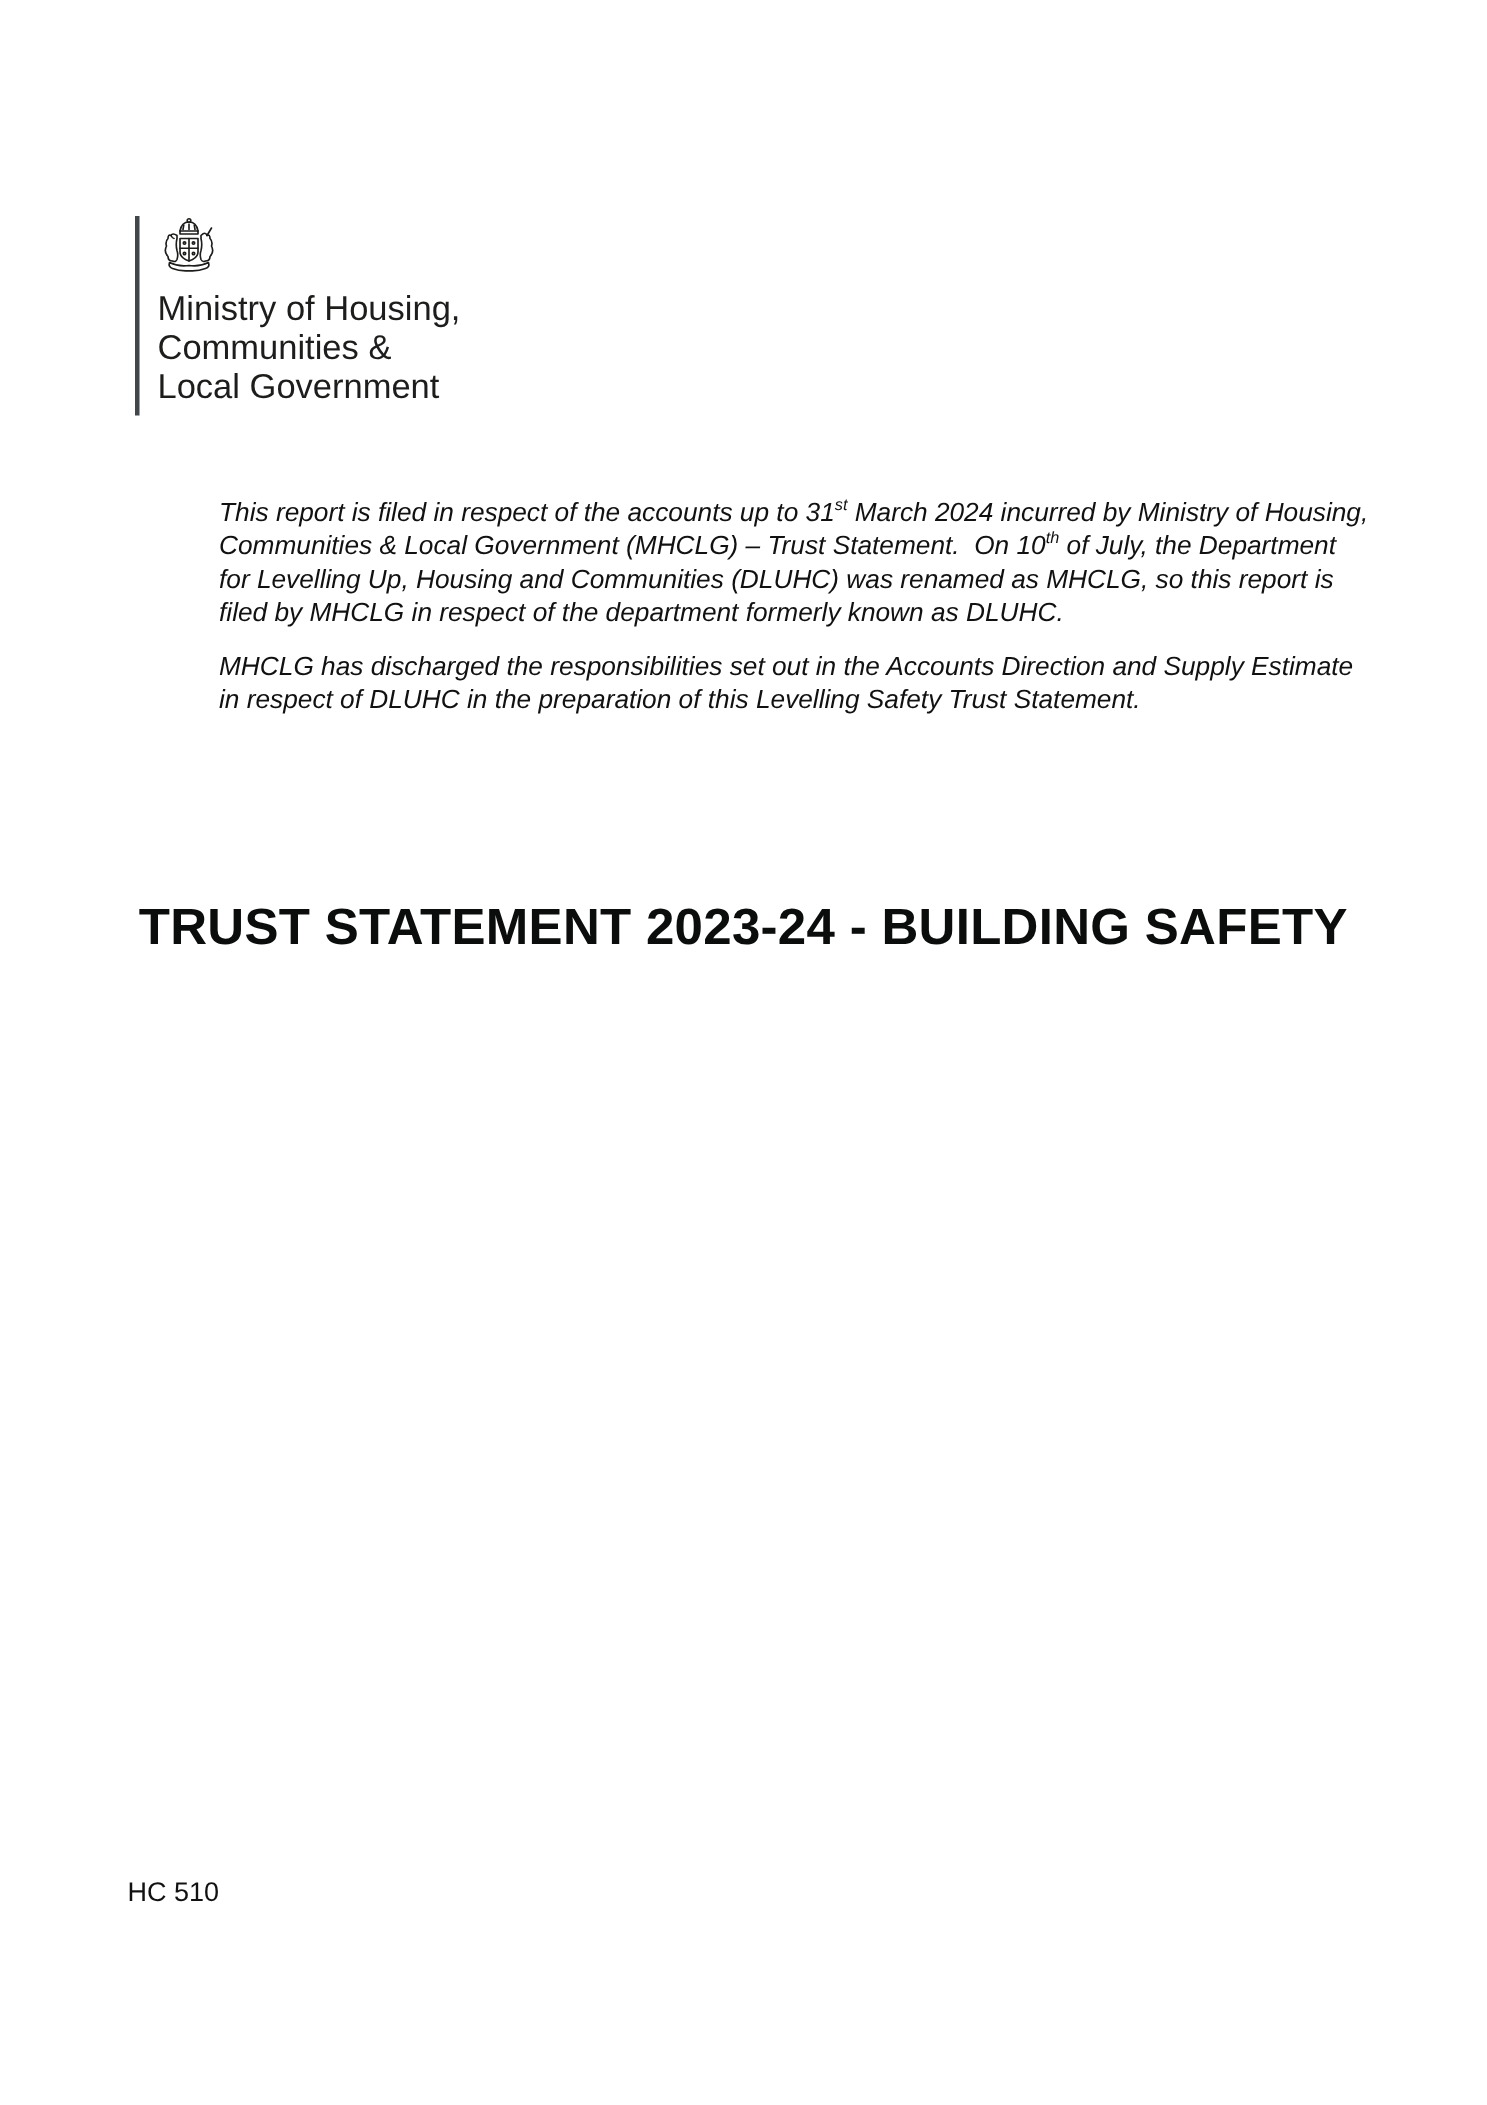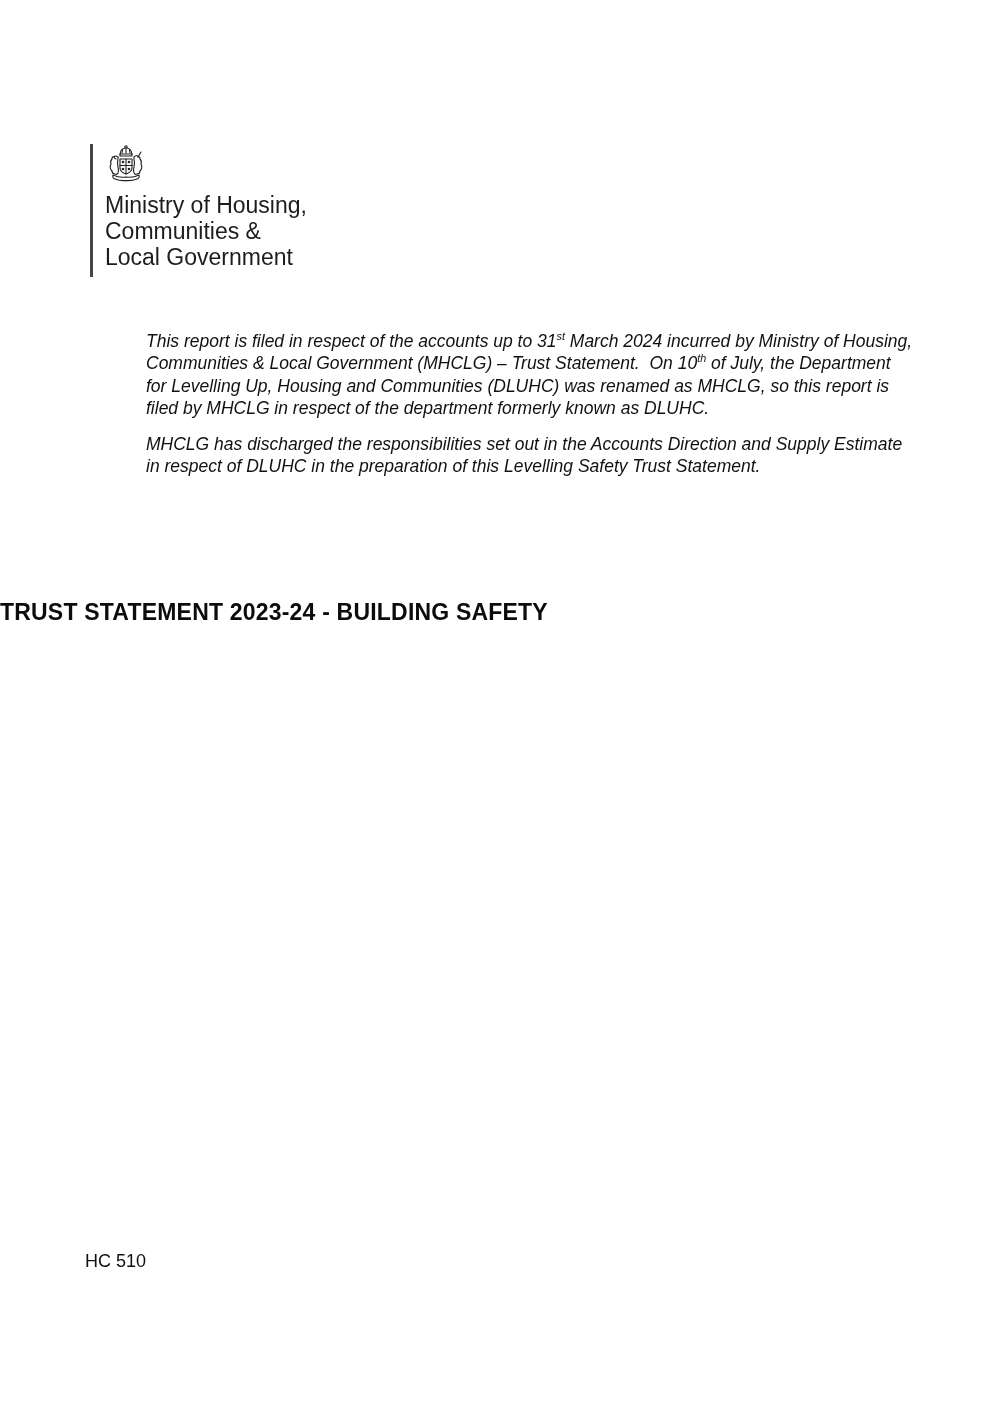--- a/index.html
+++ b/index.html
@@ -57,22 +57,22 @@
     vertical-align: super;
   }
 
   
   .doc-title {
     position: absolute;
     left: 0;
     right: 0;
     top: 599px;
     margin: 0;
-    text-align: left;
-    font-size: 23px;
+    text-align: center;
+    font-size: 34px;
     font-weight: 700;
     letter-spacing: 0.2px;
     color: #0b0c0c;
   }
 
   
   .hc-ref {
     position: absolute;
     left: 85px;
     top: 1251px;

